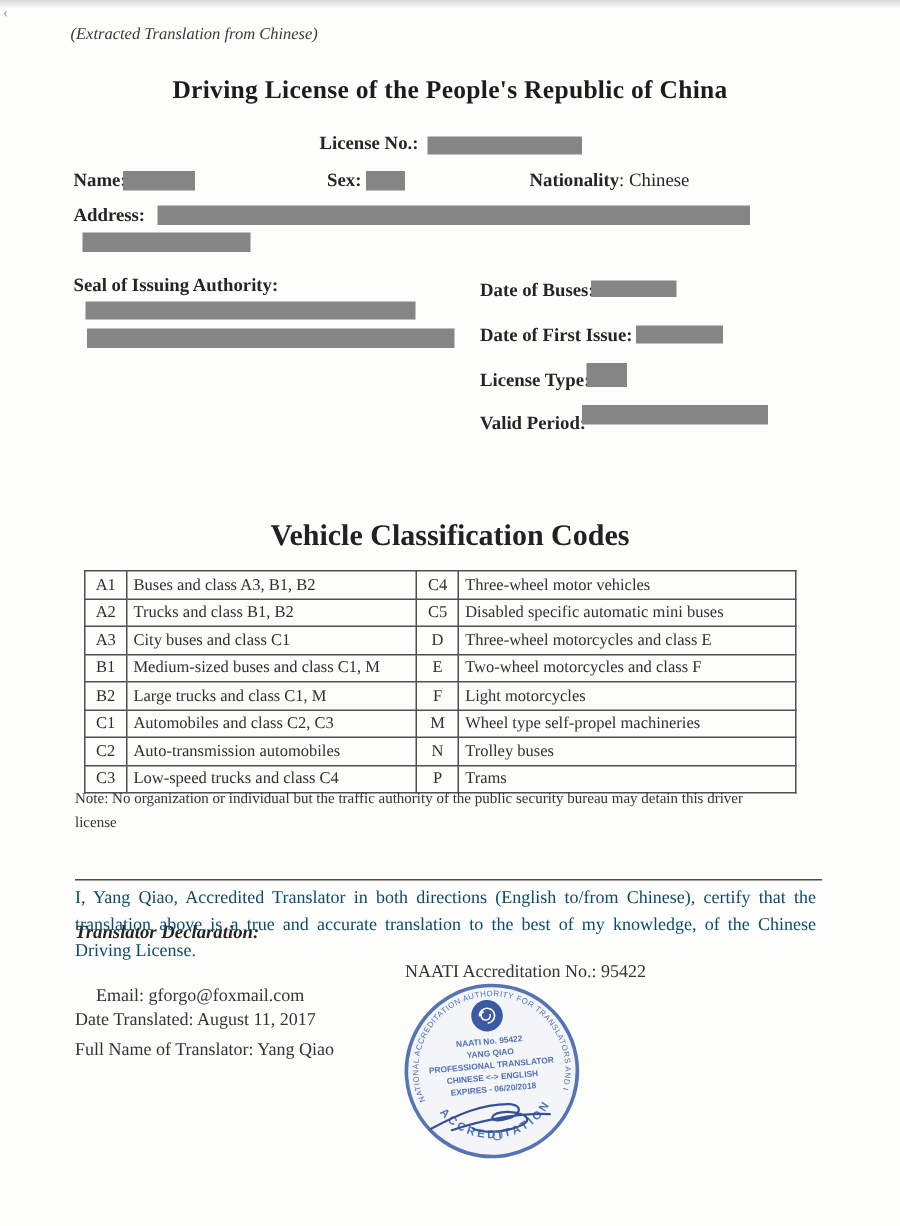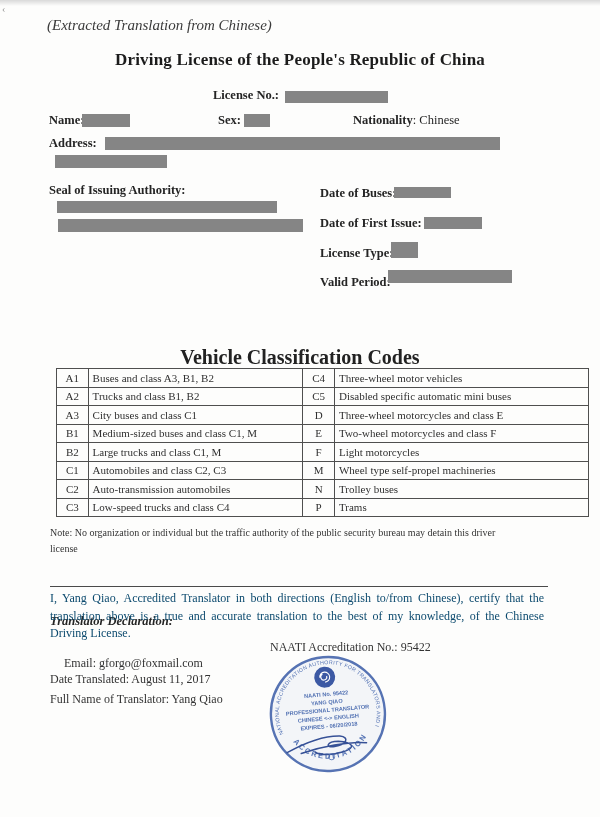--- a/index.html
+++ b/index.html
@@ -8,29 +8,29 @@
     background:#fdfdfc;
     font-family:"Liberation Serif","DejaVu Serif",serif;
     color:#2e2e2e;
     position:relative;
     overflow:hidden;
   }
   .page{position:absolute;inset:0;}
   .scan-edge{position:absolute;top:0;left:0;right:0;height:6px;
     background:linear-gradient(#d9d9d9,rgba(217,217,217,0));}
   .scan-mark{position:absolute;left:2px;top:3px;font-size:10px;color:#9a9a9a;}
-  .header-note{position:absolute;left:47px;top:17px;font-style:italic;font-size:15px;color:#3a3a3a;}
+  .header-note{position:absolute;left:47px;top:17px;font-style:italic;font-size:11px;color:#3a3a3a;}
   .doc-title{position:absolute;left:0;right:0;top:50px;text-align:center;
     font-size:17px;font-weight:bold;color:#1c1c1c;letter-spacing:.2px;}
   .lbl{position:absolute;font-size:12.5px;font-weight:bold;white-space:nowrap;color:#252525;}
   .val{font-weight:normal;}
   .redact{position:absolute;background:#858585;}
   .section-title{position:absolute;left:0;right:0;top:332px;text-align:center;
     font-size:20px;font-weight:bold;color:#222;margin-top:14px;}
-  table.codes{position:absolute;left:56px;top:368px;width:533px;
+  table.codes{position:absolute;left:56px;top:380px;width:475px;
     border-collapse:collapse;font-size:11px;color:#303030;}
   table.codes td{border:1px solid #4f4f4f;height:17.5px;padding:0 4px;white-space:nowrap;}
   td.code{width:20px;text-align:center;padding:0 2px;}
   td.d1{width:188px;}
   td.d2{width:224px;}
   .note{position:absolute;left:50px;top:525px;width:474px;font-size:10px;line-height:16px;color:#333;}
   .decl-head{position:absolute;left:50px;top:570px;font-size:12.5px;font-weight:bold;font-style:italic;color:#252525;margin-top:44px;}
   .decl-rule{position:absolute;left:50px;top:586px;width:498px;height:1px;background:#4a4a4a;}
   .decl-body{position:absolute;left:50px;top:590px;width:494px;font-size:12px;
     line-height:17.5px;text-align:justify;color:#0c4a6e;}

